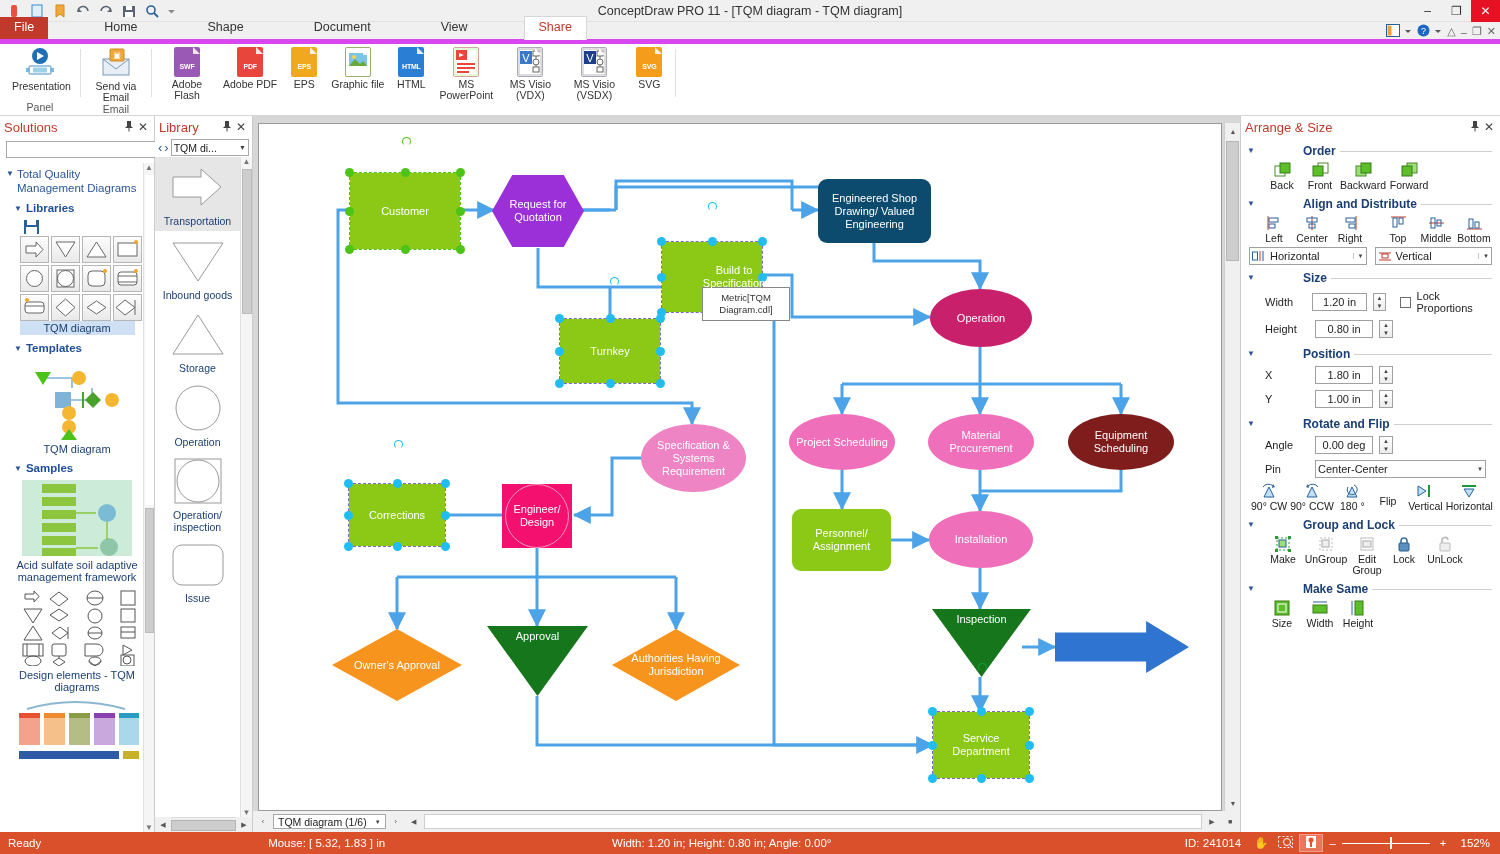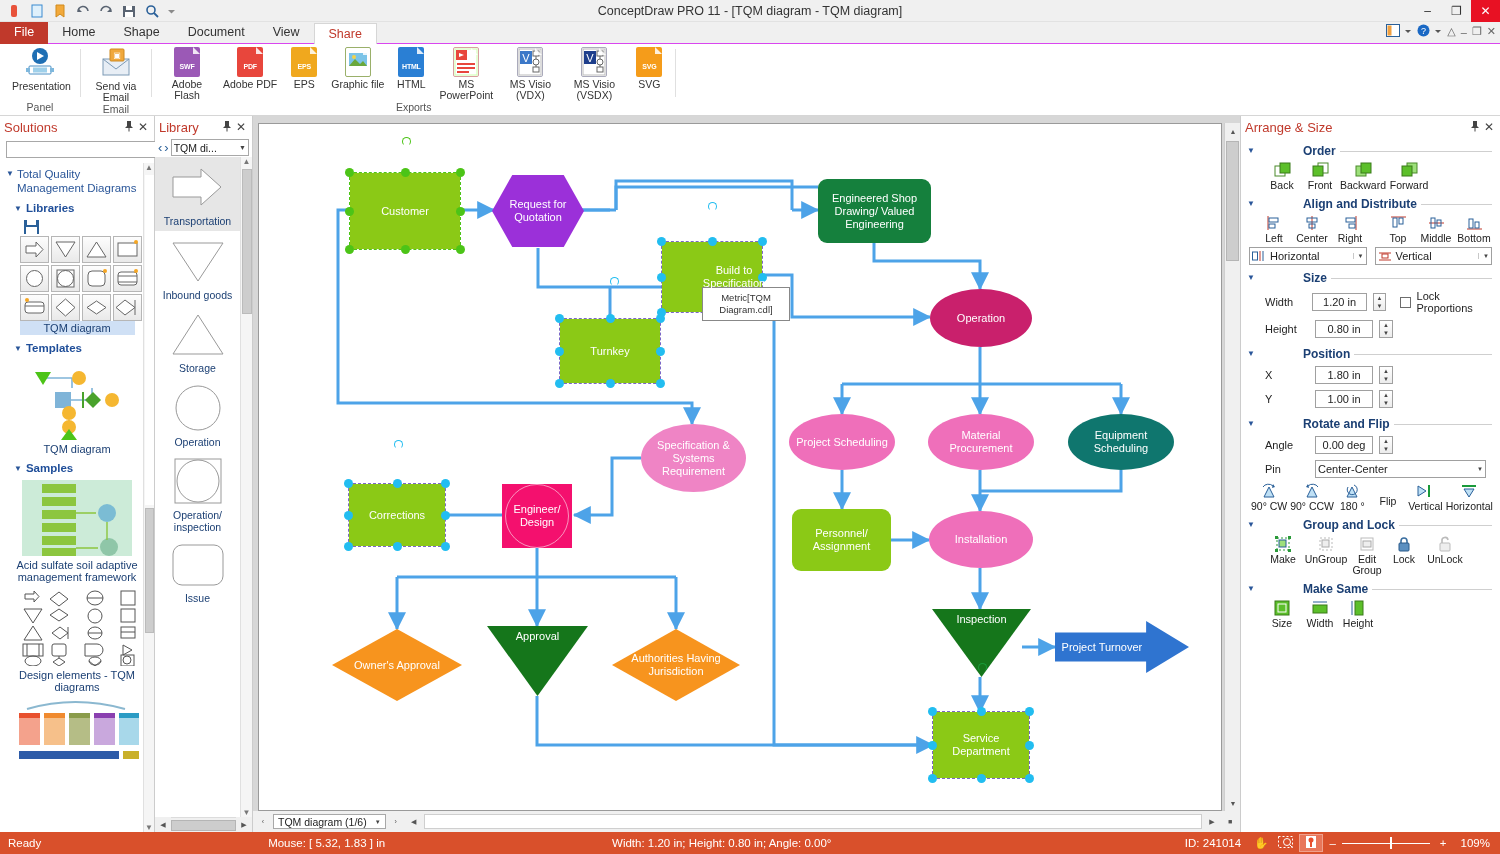--- a/index.html
+++ b/index.html
@@ -19,22 +19,22 @@
   .qicon { width:16px; height:16px; position:relative; display:inline-block; }
   #title-text {
     position:absolute; left:0; right:0; text-align:center; font-size:12.5px; color:#333;
   }
   #winbtns { position:absolute; right:0; top:0; height:22px; display:flex; }
   .winbtn { width:29px; height:22px; display:flex; align-items:center; justify-content:center;
             font-size:12px; color:#333; }
   .winbtn.close { background:#e81123; color:#fff; }
   
   #ribbontabs {
-    height:22px; background:#f0f0f0; display:flex; align-items:flex-start;
-    border-bottom:1px solid #d946ef; position:relative;
+    height:22px; background:#f0f0f0; display:flex; align-items:flex-end;
+    border-bottom:5px solid #d946ef; position:relative;gap:42px;
   }
   .rtab { padding:3px 14px 4px 14px; font-size:12.5px; color:#333; line-height:15px;}
   .rtab.file { background:#c0392b; color:#fff; font-weight:normal; }
   .rtab.active { background:#fff; color:#c0392b; border:1px solid #d6d6d6; border-bottom:1px solid #fff;
                  position:relative; top:1px; }
   #ribbonright { position:absolute; right:4px; top:2px; display:flex; align-items:center; gap:5px; font-size:11px; color:#2a5699;}
   
   #ribbon { height:72px; background:#fff; border-bottom:1px solid #d6d6d6; display:flex; position:relative;}
   .rgroup { display:flex; flex-direction:column; position:relative; padding:0 3px; }
   .rgroup-items { display:flex; flex:1; }
@@ -309,21 +309,20 @@
             </svg></span>
           <span class="lbl">MS Visio (VSDX)</span>
         </div>
         <div class="ritem">
           <span class="fileicon" style="background: rgb(245, 156, 26);">
             <span>SVG</span>
           </span>
           <span class="lbl">SVG</span>
         </div>
       </div>
-    <div class="rgroup-label">Exports</div>
   </div>
   <div class="rsep"></div>
 </div>
 
 <div id="main">
 
   <div id="solutions">
     <div class="panelhdr">
       <span class="ptitle">Solutions</span>
       <span class="pbtn"><svg width="10" height="12">
@@ -632,21 +631,21 @@
             <div class="hnd g" style="left: -5px; top: 72px;"></div>
             <div class="hnd g" style="left: 50.5px; top: 72px;"></div>
             <div class="hnd g" style="left: 106px; top: 72px;"></div>
           </div>
           <div class="nd" style="left: 233px; top: 51px; width: 92px; height: 72px;">
             <svg width="92" height="72" style="position: absolute; left: 0px; top: 0px;">
               <path d="M20.24 0 H71.76 L92 36 L71.76 72 H20.24 L0 36 Z" fill="#9b30d9"></path>
             </svg>
             <span style="position: relative; z-index: 2; padding: 0px 4px;">Request for Quotation</span>
           </div>
-          <div class="nd" style="left: 559px; top: 55px; width: 113px; height: 64px; background: #15803d; border-radius: 9px;">
+          <div class="nd" style="left: 559px; top: 55px; width: 113px; height: 64px; background: #0c4a6e; border-radius: 9px;">
             <span style="position: relative; z-index: 2; padding: 0px 4px;">Engineered Shop Drawing/ Valued Engineering</span>
           </div>
           <div class="nd" style="left: 403px; top: 118px; width: 100px; height: 70px; background: rgb(139, 201, 22); outline: rgb(123, 104, 200) dashed 1px; padding-left: 44px;">
             <span style="position: relative; z-index: 2; padding: 0px 4px;">Build to Specification</span>
             <div class="hnd" style="left: -5px; top: -5px;"></div>
             <div class="hnd" style="left: 45.5px; top: -5px;"></div>
             <div class="hnd" style="left: 96px; top: -5px;"></div>
             <div class="hnd" style="left: -5px; top: 30.5px;"></div>
             <div class="hnd" style="left: 96px; top: 30.5px;"></div>
             <div class="hnd" style="left: -5px; top: 66px;"></div>
@@ -669,21 +668,21 @@
           </div>
           <div class="nd" style="left: 382px; top: 300px; width: 105px; height: 68px; background: rgb(239, 132, 197); border-radius: 50%;">
             <span style="position: relative; z-index: 2; padding: 0px 4px;">Specification &amp; Systems Requirement</span>
           </div>
           <div class="nd" style="left: 530px; top: 290px; width: 106px; height: 56px; background: rgb(239, 111, 186); border-radius: 50%;">
             <span style="position: relative; z-index: 2; padding: 0px 4px;">Project Scheduling</span>
           </div>
           <div class="nd" style="left: 669px; top: 290px; width: 106px; height: 56px; background: rgb(239, 111, 186); border-radius: 50%;">
             <span style="position: relative; z-index: 2; padding: 0px 4px;">Material Procurement</span>
           </div>
-          <div class="nd" style="left: 809px; top: 290px; width: 106px; height: 56px; background: #0f766e; border-radius: 50%;">
+          <div class="nd" style="left: 809px; top: 290px; width: 106px; height: 56px; background: #7f1d1d; border-radius: 50%;">
             <span style="position: relative; z-index: 2; padding: 0px 4px;">Equipment Scheduling</span>
           </div>
           <div class="nd" style="left: 90px; top: 360px; width: 96px; height: 62px; background: rgb(139, 201, 22); outline: rgb(123, 104, 200) dashed 1px;">
             <span style="position: relative; z-index: 2; padding: 0px 4px;">Corrections</span>
             <div class="hnd" style="left: -5px; top: -5px;"></div>
             <div class="hnd" style="left: 43.5px; top: -5px;"></div>
             <div class="hnd" style="left: 92px; top: -5px;"></div>
             <div class="hnd" style="left: -5px; top: 26.5px;"></div>
             <div class="hnd" style="left: 92px; top: 26.5px;"></div>
             <div class="hnd" style="left: -5px; top: 58px;"></div>
@@ -717,21 +716,21 @@
               <path d="M64 0 L128 36 L64 72 L0 36 Z" fill="#f7941e"></path>
             </svg>
             <span style="position: relative; z-index: 2; padding: 0px 4px;">Authorities Having Jurisdiction</span>
           </div>
           <div class="nd" style="left: 673px; top: 485px; width: 99px; height: 68px;">
             <svg width="99" height="68" style="position: absolute; left: 0px; top: 0px;">
               <path d="M0 0 H99 L49.5 68 Z" fill="#15761b"></path>
             </svg>
             <span style="position: relative; z-index: 2; padding: 0px 4px; align-self: flex-start; margin-top: 4px;">Inspection</span>
           </div>
-          <div class="nd" style="left: 796px; top: 497px; width: 134px; height: 52px;">
+          <div class="nd" style="left: 796px; top: 497px; width: 134px; height: 52px; align-items: flex-end;">
             <svg width="134" height="52" style="position: absolute; left: 0px; top: 0px;">
               <path d="M0 11.44 H91.12 V0 L134 26 L91.12 52 V40.56 H0 Z" fill="#2f74d0"></path>
             </svg>
             <span style="position: relative; z-index: 2; padding: 0px 4px; margin-right: 40.2px;">Project Turnover</span>
           </div>
           <div class="nd" style="left: 674px; top: 588px; width: 96px; height: 66px; background: rgb(139, 201, 22); outline: rgb(123, 104, 200) dashed 1px;">
             <span style="position: relative; z-index: 2; padding: 0px 4px;">Service Department</span>
             <div class="hnd" style="left: -5px; top: -5px;"></div>
             <div class="hnd" style="left: 43.5px; top: -5px;"></div>
             <div class="hnd" style="left: 92px; top: -5px;"></div>
@@ -1103,14 +1102,14 @@
         <circle cx="6" cy="5" r="2.5" fill="#e8502e"></circle>
         <rect x="5" y="7" width="2" height="5" fill="#e8502e"></rect>
       </svg>
   </span>
   <span class="cell" style="padding:0 6px">–</span>
   <span style="position:relative;width:92px;height:14px;display:flex;align-items:center">
     <span class="zoomdash"></span>
     <span style="position:absolute;left:48px;top:1px;width:2px;height:12px;background:#fff"></span>
   </span>
   <span class="cell" style="padding:0 6px">+</span>
-  <span class="cell" style="padding-right:10px">109%</span>
+  <span class="cell" style="padding-right:10px">152%</span>
 </div>
 
 </body></html>

